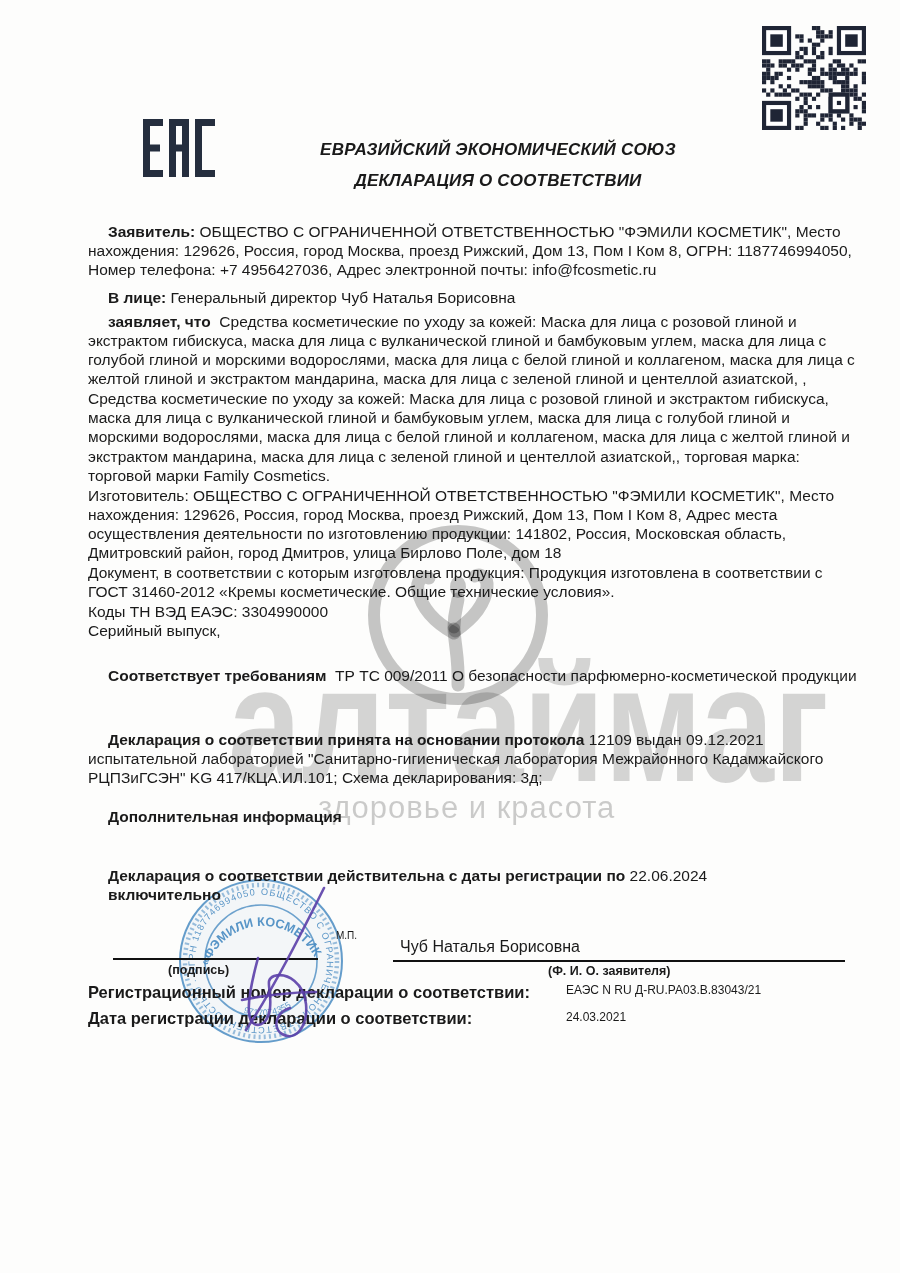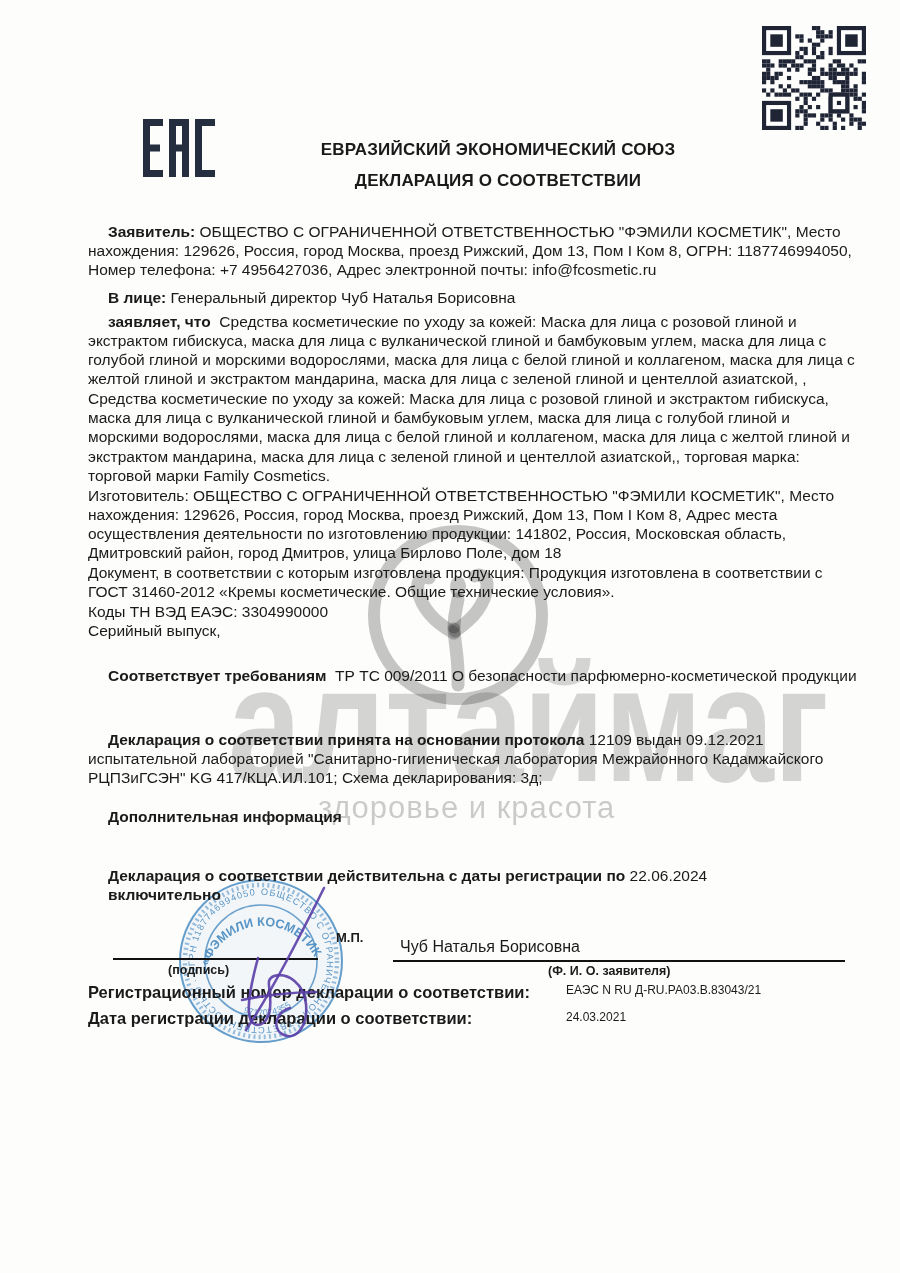--- a/index.html
+++ b/index.html
@@ -1,37 +1,37 @@
 <!DOCTYPE html>
 <html><head>
 <meta charset="utf-8">
 <style>
   html,body{margin:0;padding:0;background:#e9e9e9;}
   .page{position:relative;width:900px;height:1273px;background:#fdfdfc;overflow:hidden;
         font-family:"Liberation Sans","DejaVu Sans",sans-serif;color:#1a1a1a;}
   .para{position:absolute;left:88px;width:772px;font-size:15.5px;line-height:19.3px;z-index:2;}
   .para b{font-weight:700;margin-left:20px;}
   .titlebox{position:absolute;left:228px;width:540px;text-align:center;font-weight:700;
-            font-size:17px;letter-spacing:.2px;z-index:2;}
+            font-size:17px;letter-spacing:.2px;z-index:2;font-style:italic;}
   .caption{position:absolute;font-size:12.5px;font-weight:700;z-index:2;}
   .botlabel{position:absolute;left:88px;font-size:16.5px;font-weight:700;z-index:2;}
   .botvalue{position:absolute;left:566px;font-size:12px;z-index:2;}
   .hline{position:absolute;border-top:2px solid #111;z-index:2;}
   
   .wm-brand{position:absolute;left:228px;top:642px;font-size:165px;font-weight:700;line-height:1;
             color:rgba(0,0,0,0.16);transform:scaleX(0.8);transform-origin:left top;
             white-space:nowrap;z-index:0;user-select:none;}
   .wm-tagline{position:absolute;left:318px;top:790px;font-size:31px;color:rgba(0,0,0,0.20);
               letter-spacing:1px;z-index:0;white-space:nowrap;user-select:none;}
   .wm-logo{position:absolute;left:358px;top:515px;z-index:0;}
   .qr{position:absolute;left:762px;top:26px;z-index:2;}
   .eac{position:absolute;left:143px;top:119px;z-index:2;}
   .stamp{position:absolute;left:176px;top:876px;z-index:1;}
   .sig{position:absolute;left:212px;top:880px;z-index:3;}
-  .mp{position:absolute;left:336px;top:930px;font-size:13px;font-weight:700;z-index:2;}
+  .mp{position:absolute;left:336px;top:930px;font-size:10px;font-weight:400;z-index:2;}
   .name{position:absolute;left:400px;top:938px;font-size:16px;z-index:2;}
 </style>
 </head>
 <body>
 
 <div class="page">
 
   <svg class="wm-logo" width="200" height="200" viewBox="0 0 200 200">
     <g stroke="#000" stroke-opacity="0.22" fill="none" stroke-width="13" stroke-linecap="round">
       <circle cx="100" cy="100" r="84" stroke-width="12"></circle>

